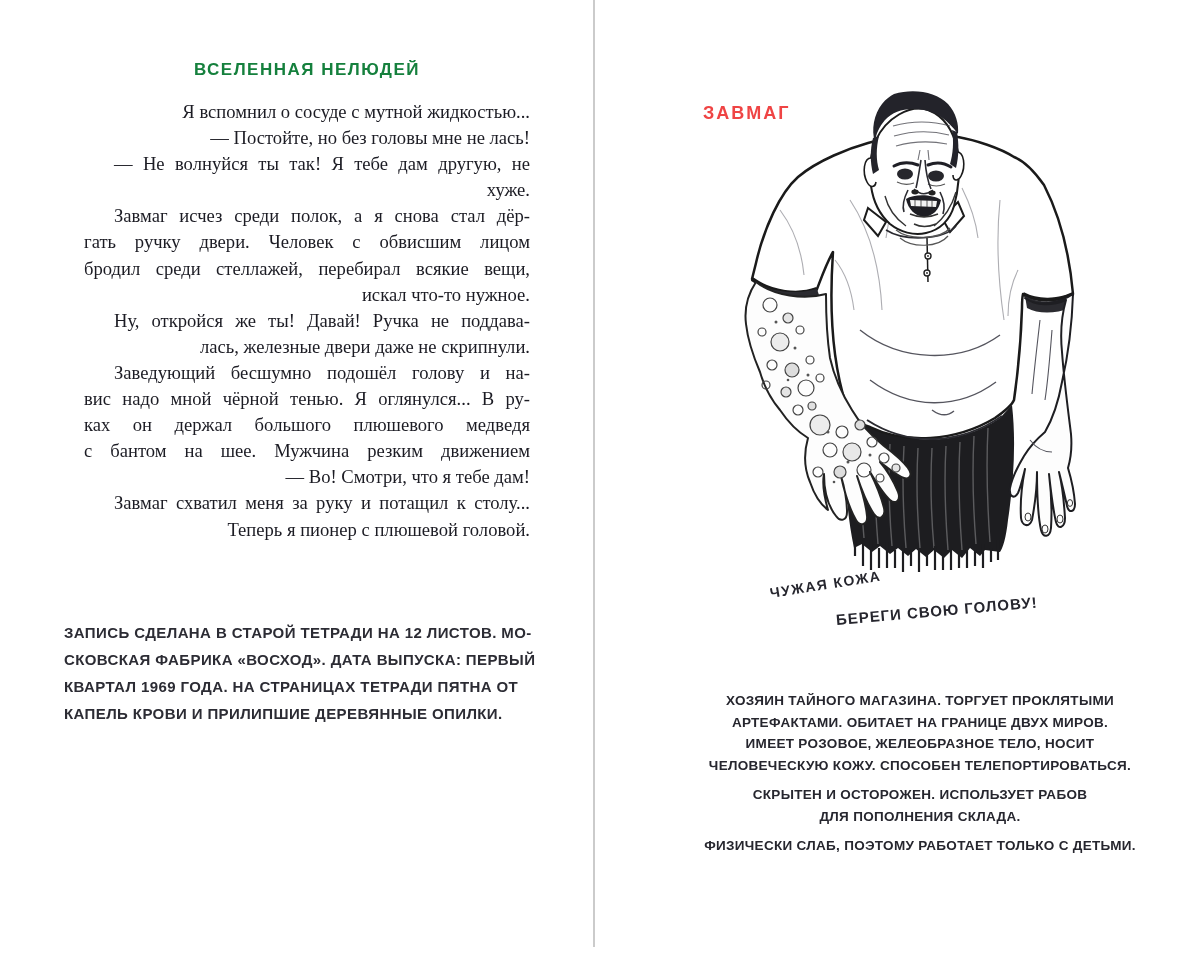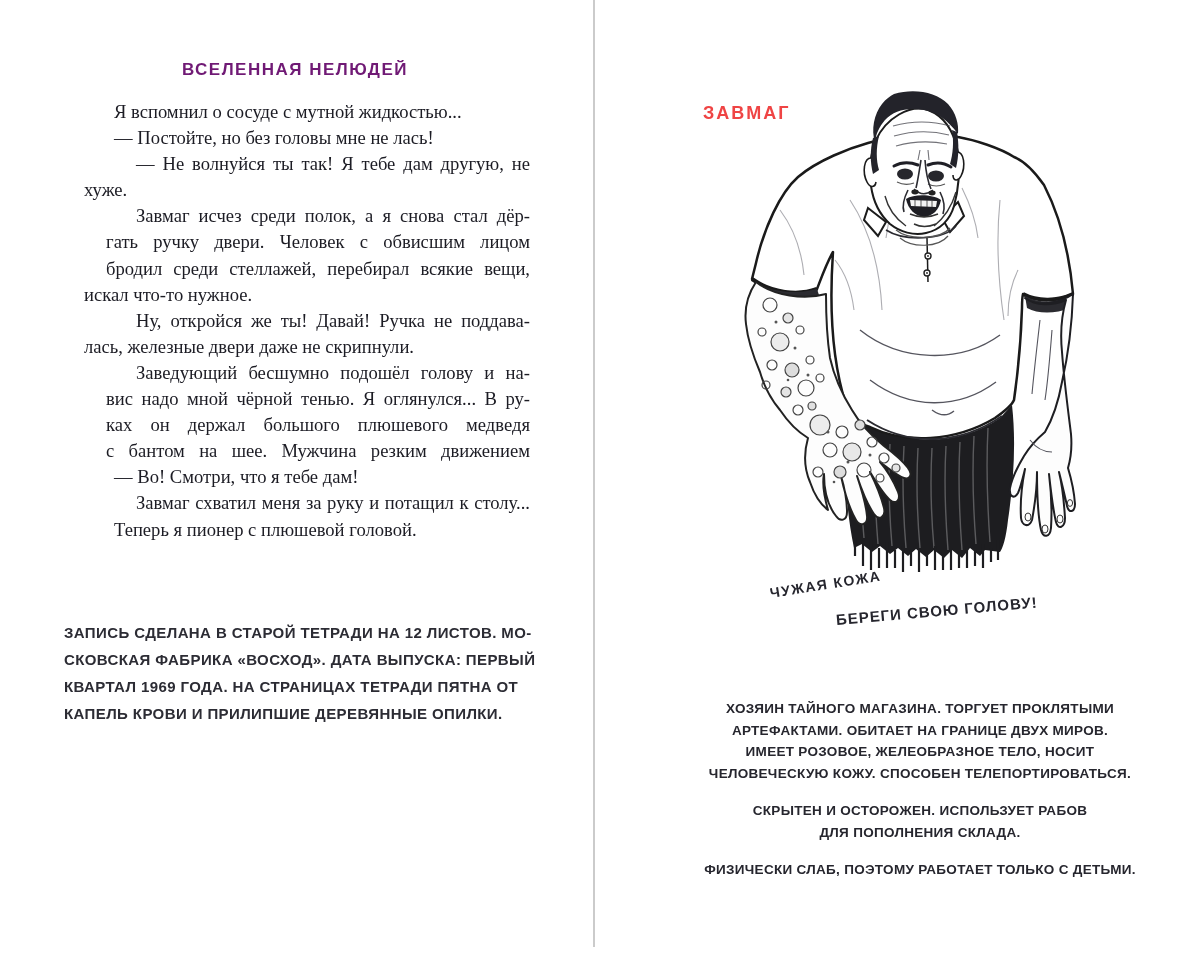--- a/index.html
+++ b/index.html
@@ -4,29 +4,29 @@
 <style>
   html,body{margin:0;padding:0;}
   body{
     width:1186px;height:955px;position:relative;background:#ffffff;
     font-family:"Liberation Serif", serif;overflow:hidden;
   }
   .divider{position:absolute;left:593px;top:0;width:2px;height:947px;background:#cbcbcb;}
 
   
   .chapter-title{
-    position:absolute;left:72px;top:60px;width:446px;text-align:center;
+    position:absolute;left:84px;top:60px;width:446px;text-align:center;
     font-family:"Liberation Sans", sans-serif;font-weight:700;font-size:17px;
-    letter-spacing:1.5px;color:#701a75;white-space:nowrap;
+    letter-spacing:1.5px;color:#15803d;white-space:nowrap;
   }
   .body-block{position:absolute;left:84px;top:99px;width:446px;font-size:18.6px;color:#1c1c24;}
   .bl{height:26.1px;line-height:26.1px;overflow:hidden;}
   .ind{text-indent:30px;}
-  .jf{text-align:justify;text-align-last:justify;margin-left:22px;}
-  .lf{text-align:left;}
+  .jf{text-align:justify;text-align-last:justify;}
+  .lf{text-align:right;}
   .note-block{
     position:absolute;left:64px;top:619px;width:486px;
     font-family:"Liberation Sans", sans-serif;font-weight:700;font-size:15px;
     letter-spacing:0.4px;color:#2c2c34;
   }
   .note-line{height:27px;line-height:27px;white-space:nowrap;}
 
   
   .r-title{
     position:absolute;left:703px;top:103px;
@@ -43,21 +43,21 @@
     position:absolute;left:836px;top:611px;transform:rotate(-5deg);transform-origin:left center;
     font-family:"Liberation Sans", sans-serif;font-weight:700;font-size:15px;
     letter-spacing:1px;color:#26262e;white-space:nowrap;
   }
   .desc-block{
     position:absolute;left:660px;top:682px;width:520px;text-align:center;
     font-family:"Liberation Sans", sans-serif;font-weight:700;font-size:13.5px;
     letter-spacing:0.3px;color:#26262e;
   }
   .desc-line{height:21.5px;line-height:21.5px;white-space:nowrap;}
-  .desc-p{margin:16px 0 5px 0;}
+  .desc-p{margin:8px 0 5px 0;}
 </style>
 </head>
 <body>
 
 <div class="divider"></div>
 
 <div class="chapter-title">ВСЕЛЕННАЯ НЕЛЮДЕЙ</div>
 
 <div class="body-block">
   <div class="bl ind lf">Я вспомнил о сосуде с мутной жидкостью...</div>

